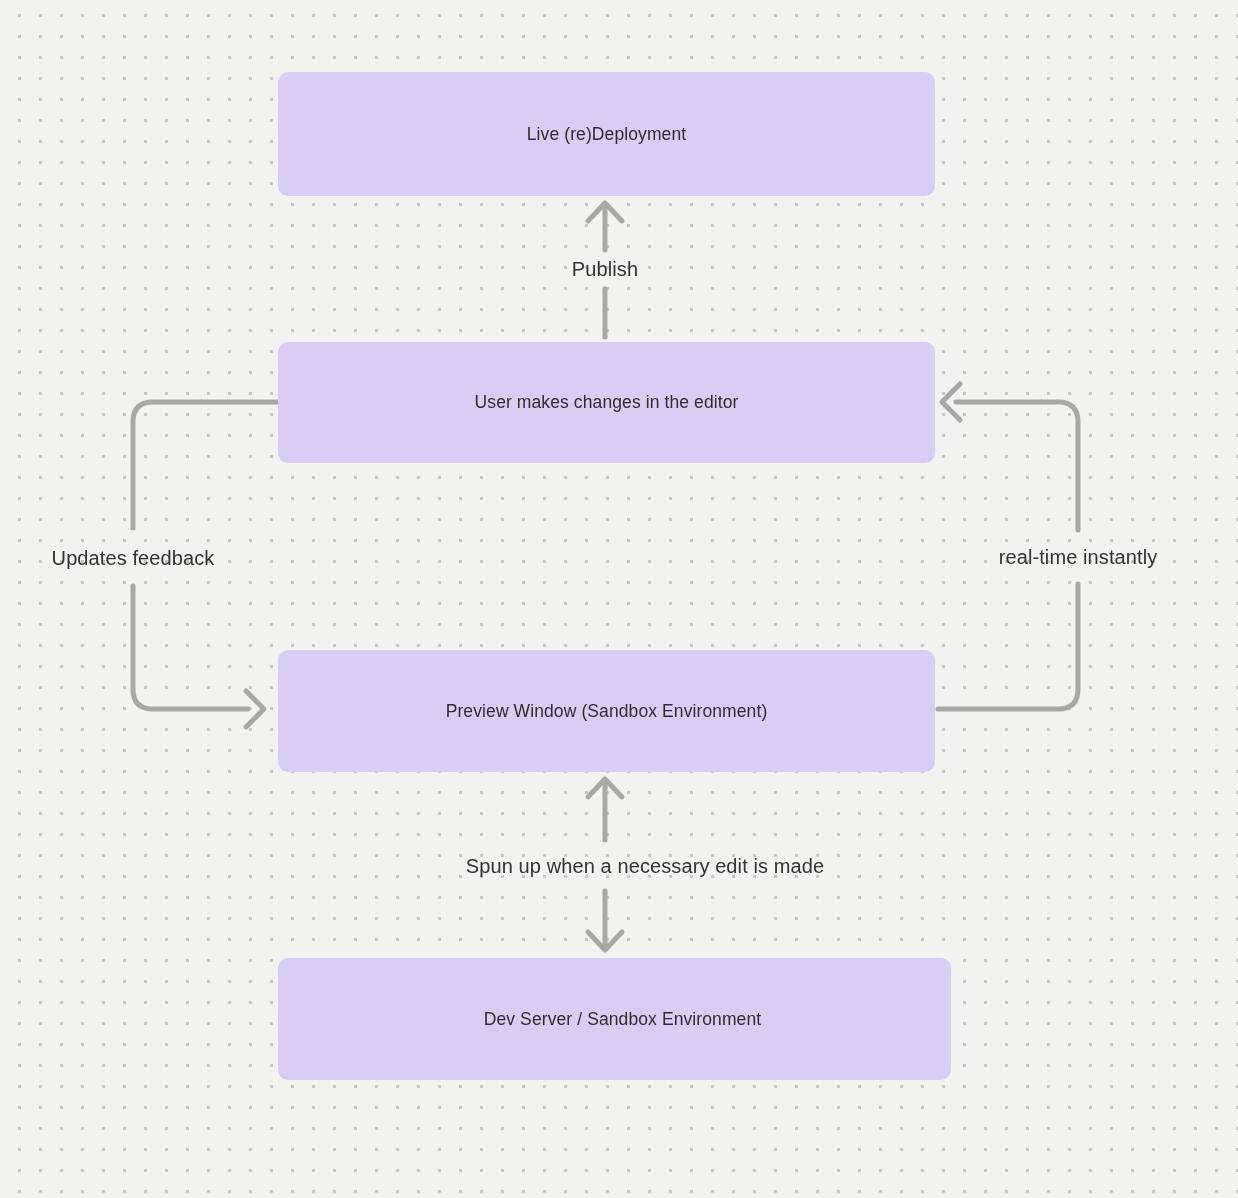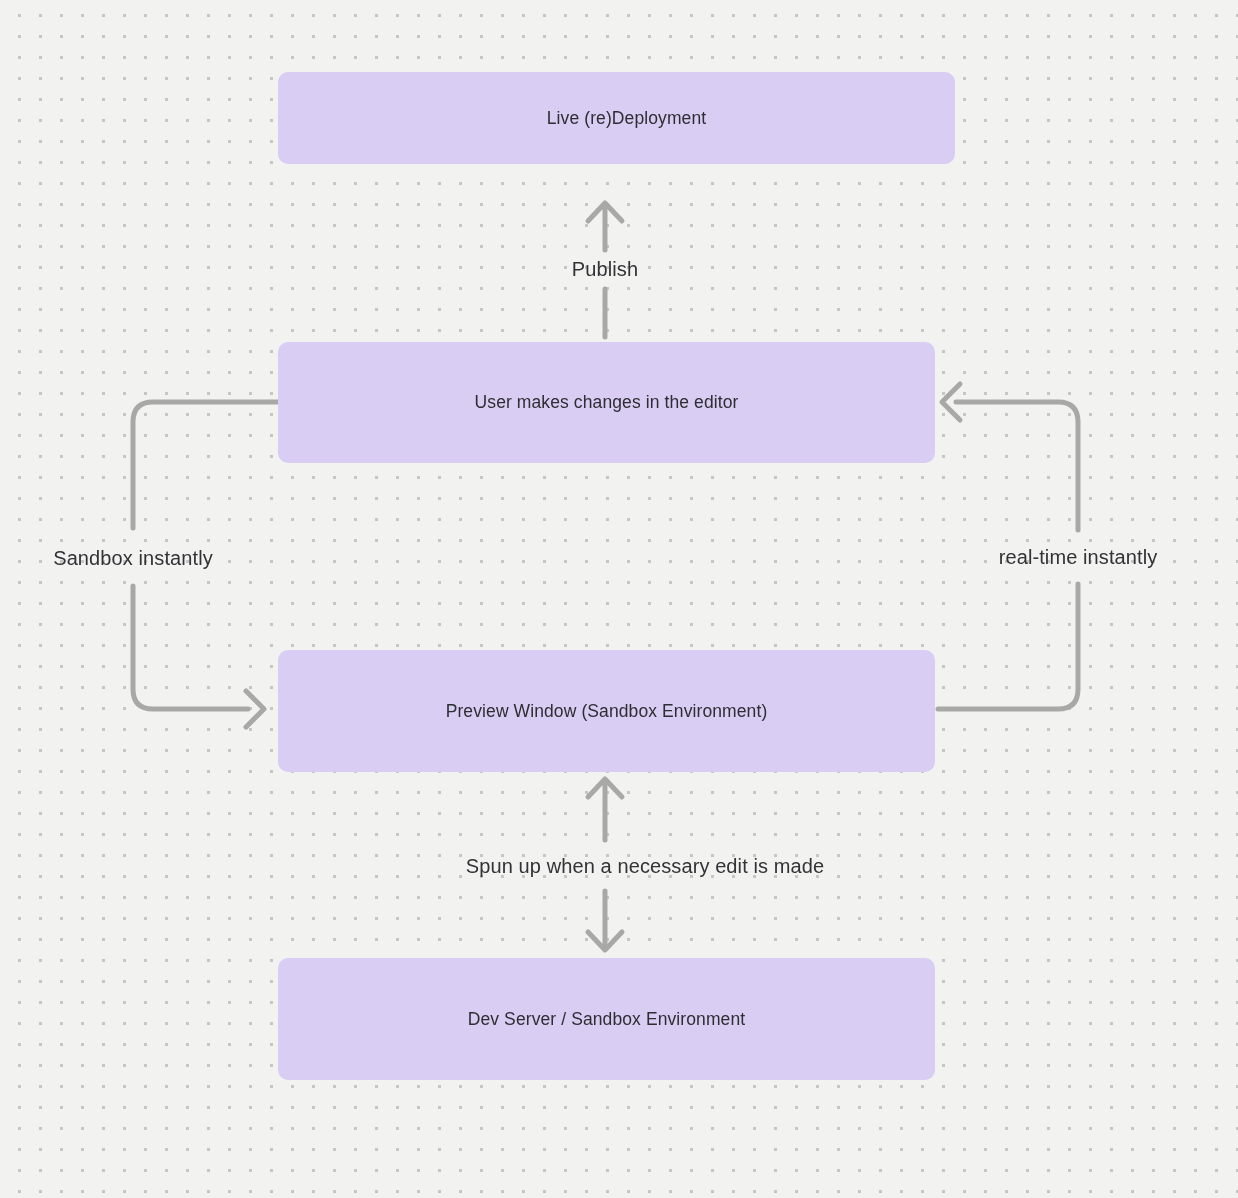--- a/index.html
+++ b/index.html
@@ -39,24 +39,24 @@
     background: #d9cdf4;
     border-radius: 10px;
     display: flex;
     align-items: center;
     justify-content: center;
     text-align: center;
     color: #2e2e32;
     font-size: 17.5px;
     letter-spacing: 0.1px;
   }
-  .node-live    { top: 72px;  height: 92px; padding-left: 20px; }
+  .node-live    { top: 72px;  height: 124px; }
   .node-user    { top: 342px; height: 121px; }
   .node-preview { top: 650px; height: 122px; }
-  .node-dev     { top: 958px; height: 122px; }
+  .node-dev     { top: 958px; height: 122px; padding-left: 16px; }
   .edge-label {
     position: absolute;
     transform: translate(-50%, -50%);
     white-space: nowrap;
     color: #333337;
     font-size: 20px;
     letter-spacing: 0.1px;
   }
   .label-publish   { left: 605px;  top: 269px; }
   .label-updates   { left: 133px;  top: 558px; }
@@ -106,17 +106,17 @@
 
   <div class="node node-user">
     <span>User makes changes in the editor</span>
   </div>
 
   <div class="node node-dev">
     <span>Dev Server / Sandbox Environment</span>
   </div>
 
   <div class="edge-label label-publish">Publish</div>
-  <div class="edge-label label-updates">Sandbox instantly</div>
+  <div class="edge-label label-updates">Updates feedback</div>
   <div class="edge-label label-feedback">real-time instantly</div>
   <div class="edge-label label-spunup">Spun up when a necessary edit is made</div>
 
 </div>
 
 </body></html>

